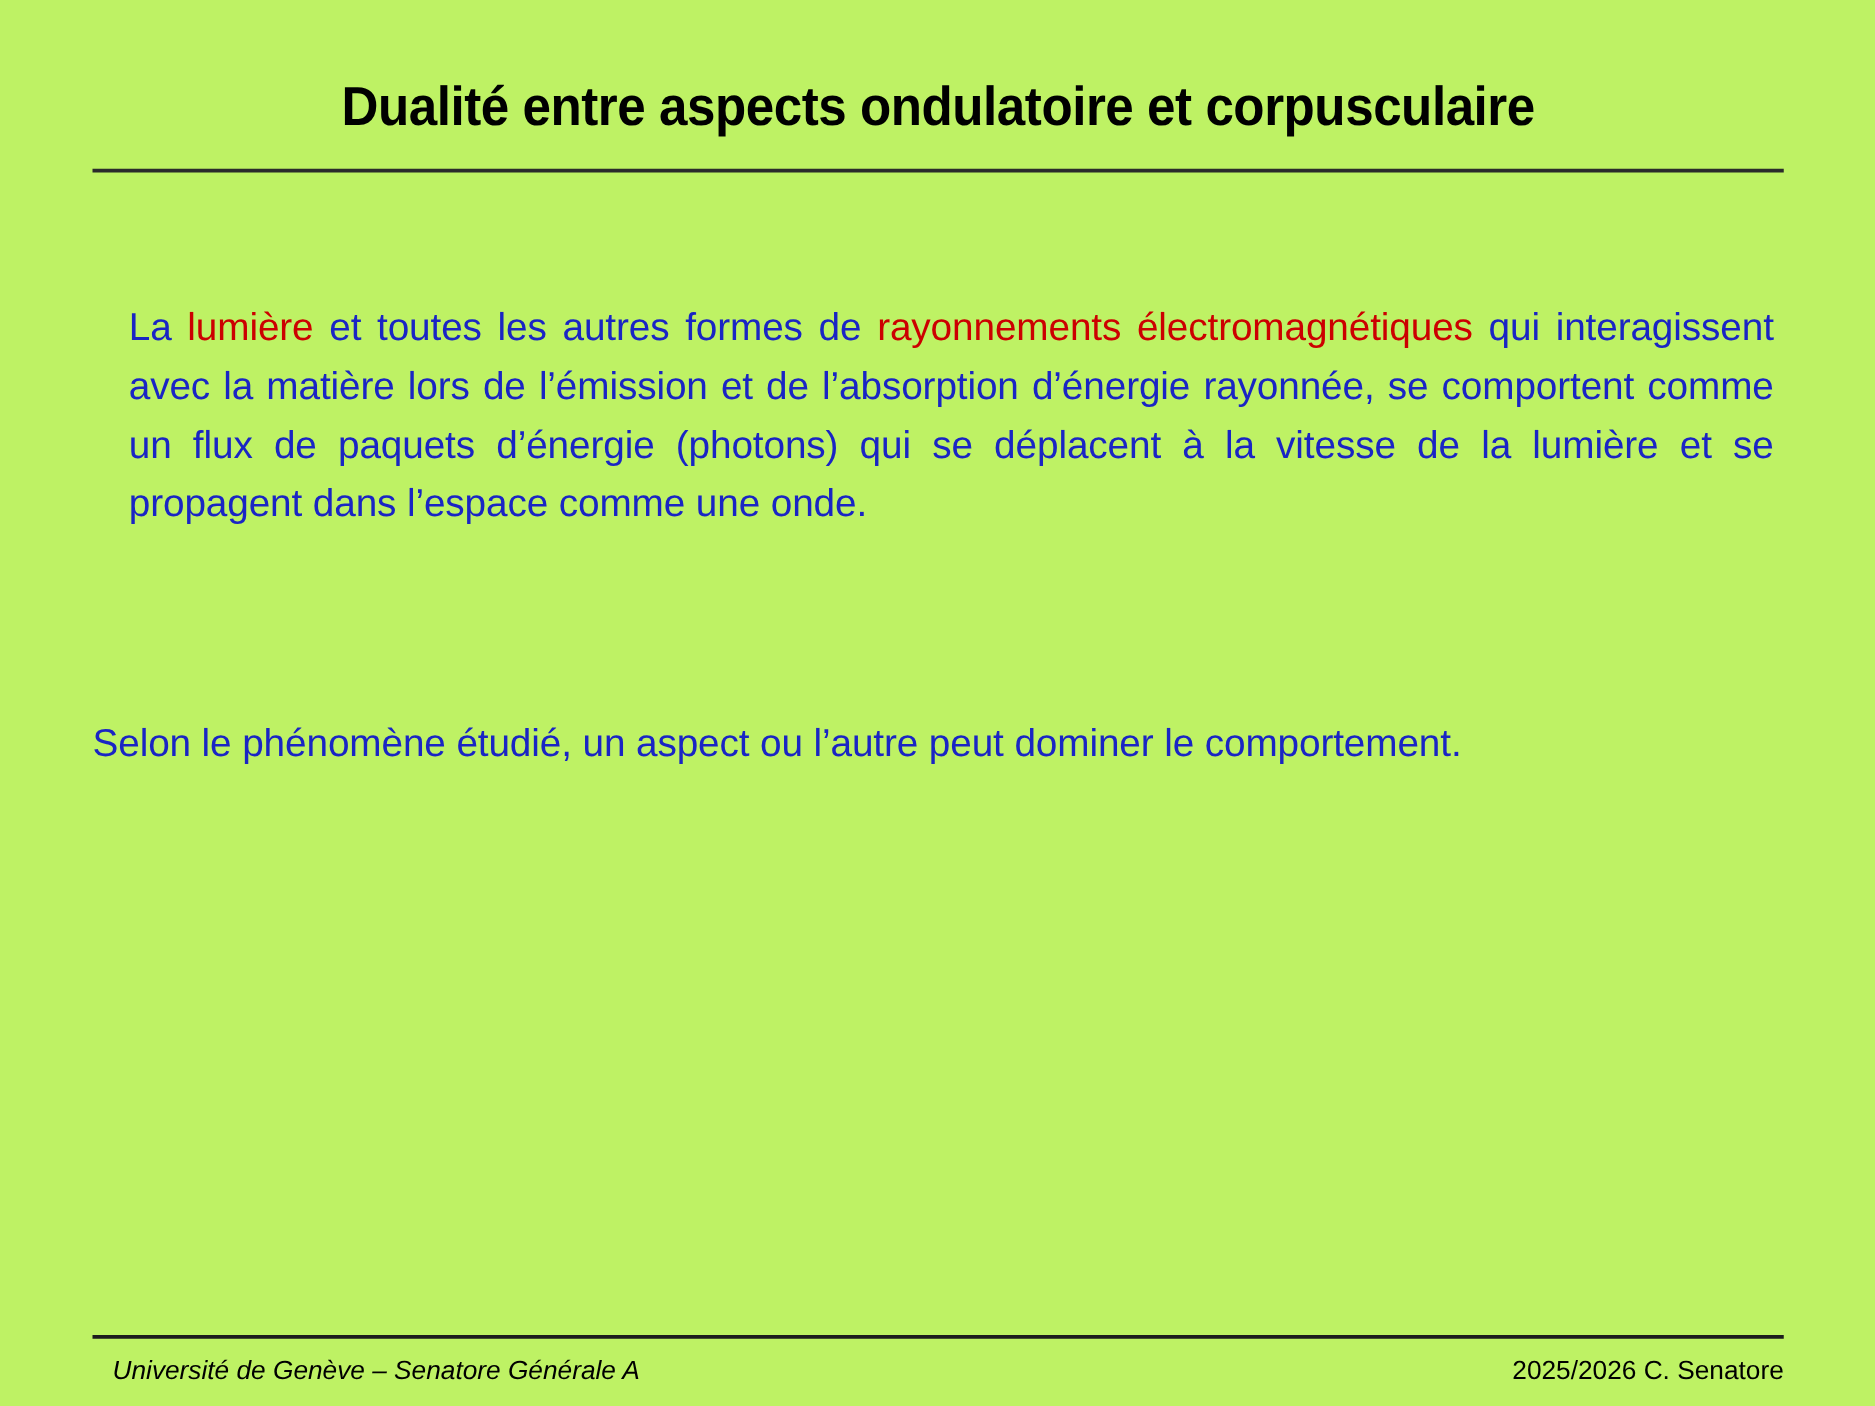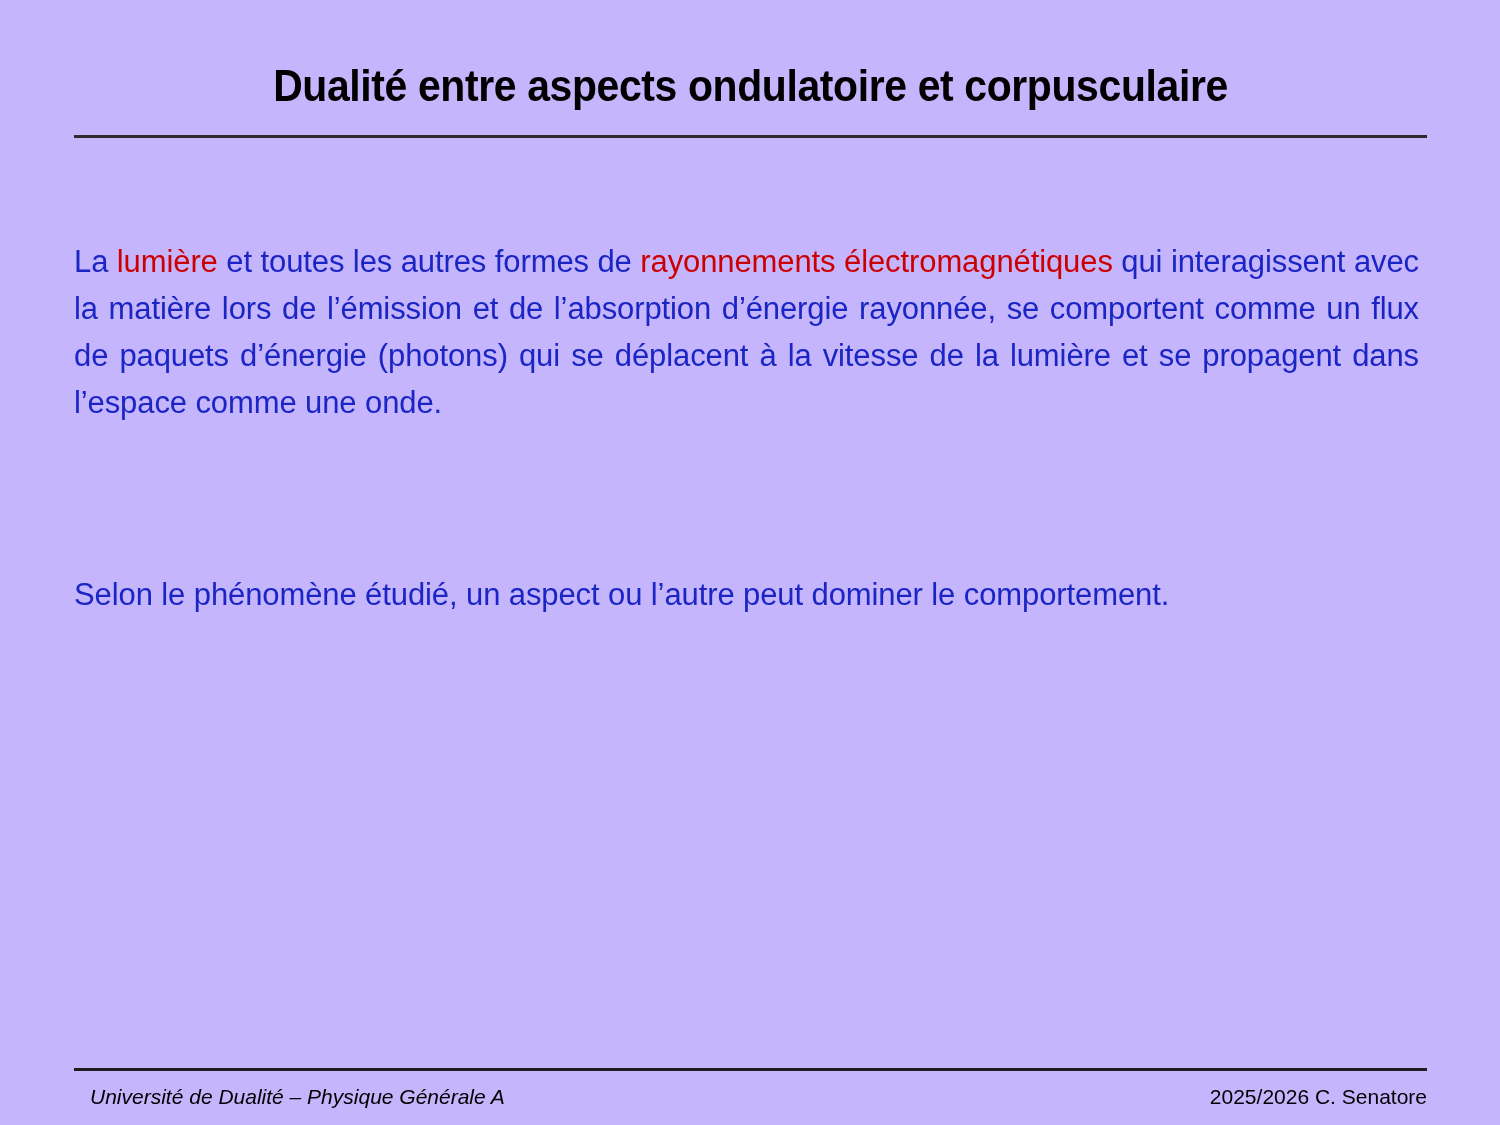--- a/index.html
+++ b/index.html
@@ -12,21 +12,21 @@
     height: 1125px;
     position: relative;
     overflow: hidden;
     font-family: "Liberation Sans", sans-serif;
     -webkit-font-smoothing: antialiased;
   }
 
   .slide {
     position: absolute;
     inset: 0;
-    background: #c4b5fd;
+    background: #bef264;
   }
 
   
   .slide-title {
     position: absolute;
     left: 74px;
     top: 62px;
     width: 1353px;
     text-align: center;
     font-size: 44px;
@@ -59,21 +59,21 @@
   .para {
     color: #1a25c4;
     font-size: 31px;
     line-height: 47px;
     text-align: justify;
     text-justify: inter-word;
     margin: 0;
     letter-spacing: -0.1px;
   }
 
-  .para.p1 { margin-bottom: 0; }
+  .para.p1 { margin-bottom: 0; margin-left: 29px; }
 
   .spacer-1 { height: 88px; }
   .spacer-2 { height: 33px; }
   .spacer-3 { height: 33px; }
 
   .para.no-justify {
     text-align: left;
     margin-top: 24px;
   }
 
@@ -148,17 +148,17 @@
     <p class="para no-justify">Selon le phénomène étudié, un aspect ou l’autre peut dominer le comportement.</p>
 
     <div class="spacer-3"></div>
 
 
   </div>
 
   <div class="footer-rule"></div>
 
   <div class="footer">
-    <div class="footer-left">Université de Dualité – Physique Générale A</div>
+    <div class="footer-left">Université de Genève – Senatore Générale A</div>
     <div class="footer-right">2025/2026  C. Senatore</div>
   </div>
 
 </div>
 
 </body></html>

